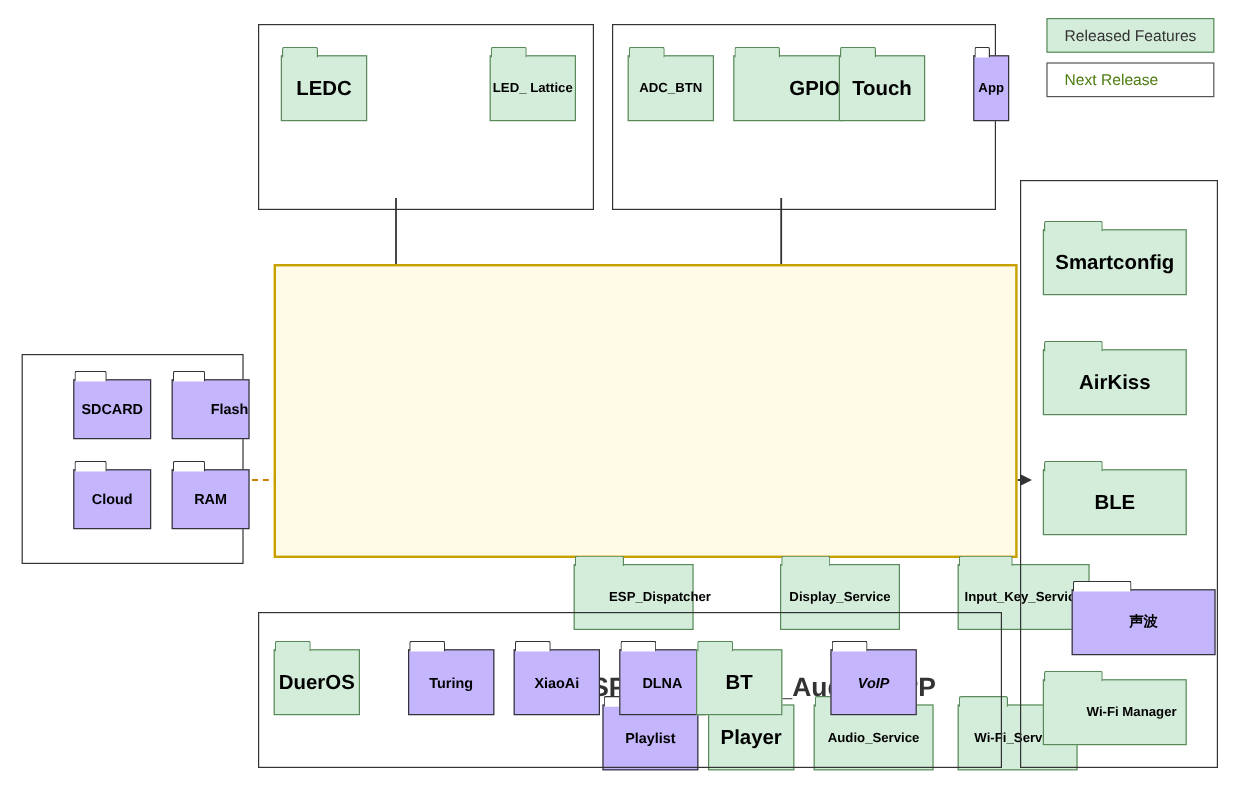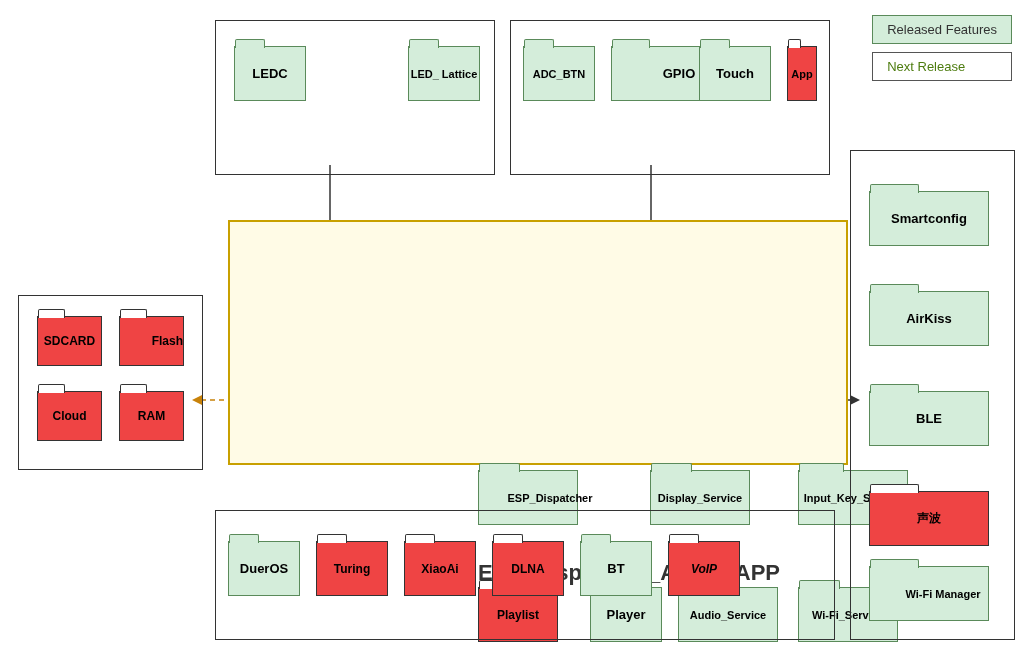--- a/index.html
+++ b/index.html
@@ -48,47 +48,48 @@
     }
 
     
     .folder {
       position: absolute;
       background: #d4edda;
       border: 1.5px solid #5a8a5a;
       display: flex;
       align-items: center;
       justify-content: center;
-      font-size: 13px;
+      font-size: 17px;
       font-weight: 600;
       text-align: center;
     }
     .folder::before {
       content: '';
       position: absolute;
       top: -8px;
       left: 0;
       width: 40%;
       height: 8px;
       background: #d4edda;
       border: 1.5px solid #5a8a5a;
       border-bottom: none;
       border-radius: 2px 2px 0 0;
     }
 
     .folder-white {
       position: absolute;
-      background: #ef4444;
+      background: #c4b5fd;
       border: 1.5px solid #333;
       display: flex;
       align-items: center;
       justify-content: center;
       font-size: 12px;
       font-weight: 600;
       text-align: center;
+      margin-left: 24px;
     }
     .folder-white::before {
       content: '';
       position: absolute;
       top: -8px;
       left: 0;
       width: 40%;
       height: 8px;
       background: #fff;
       border: 1.5px solid #333;

